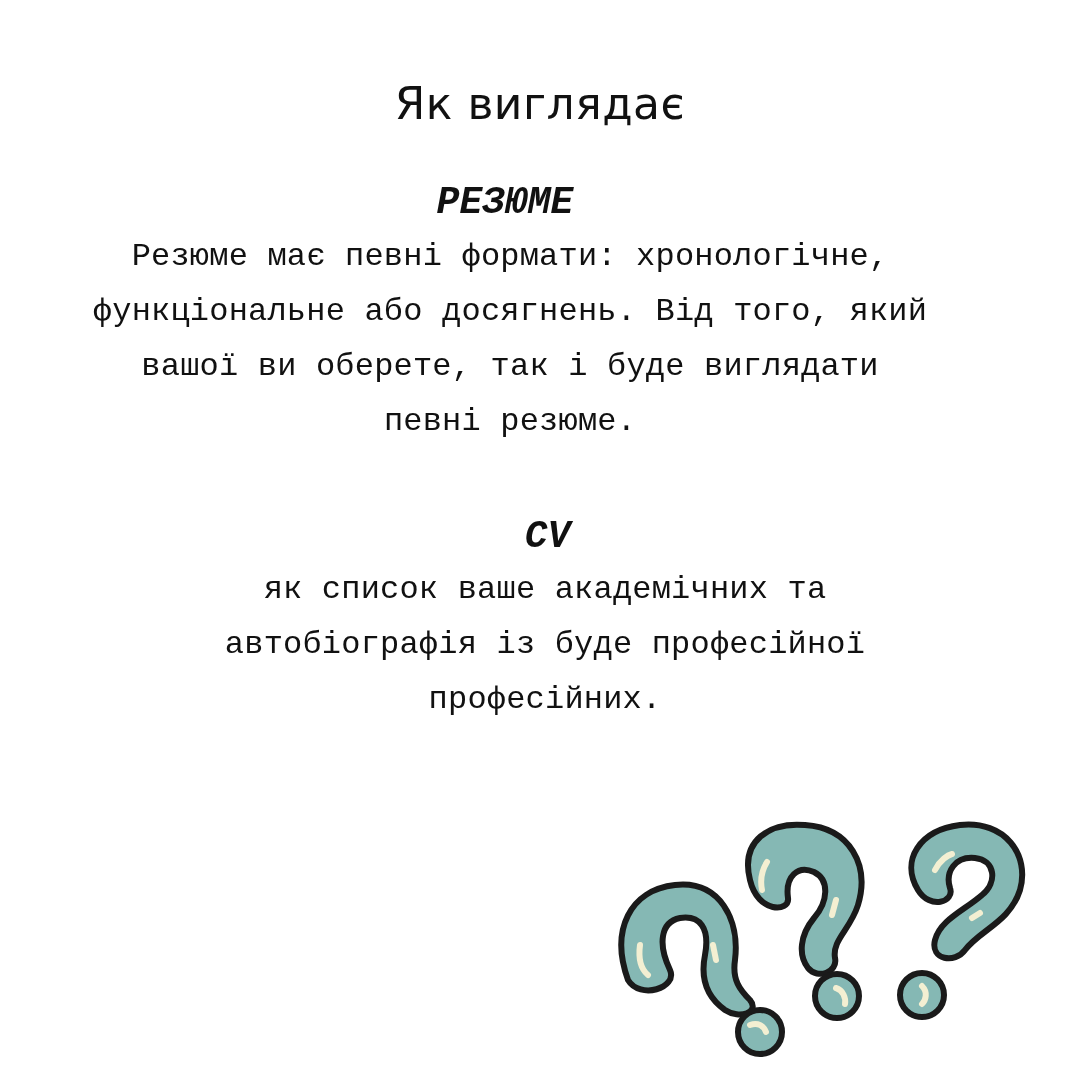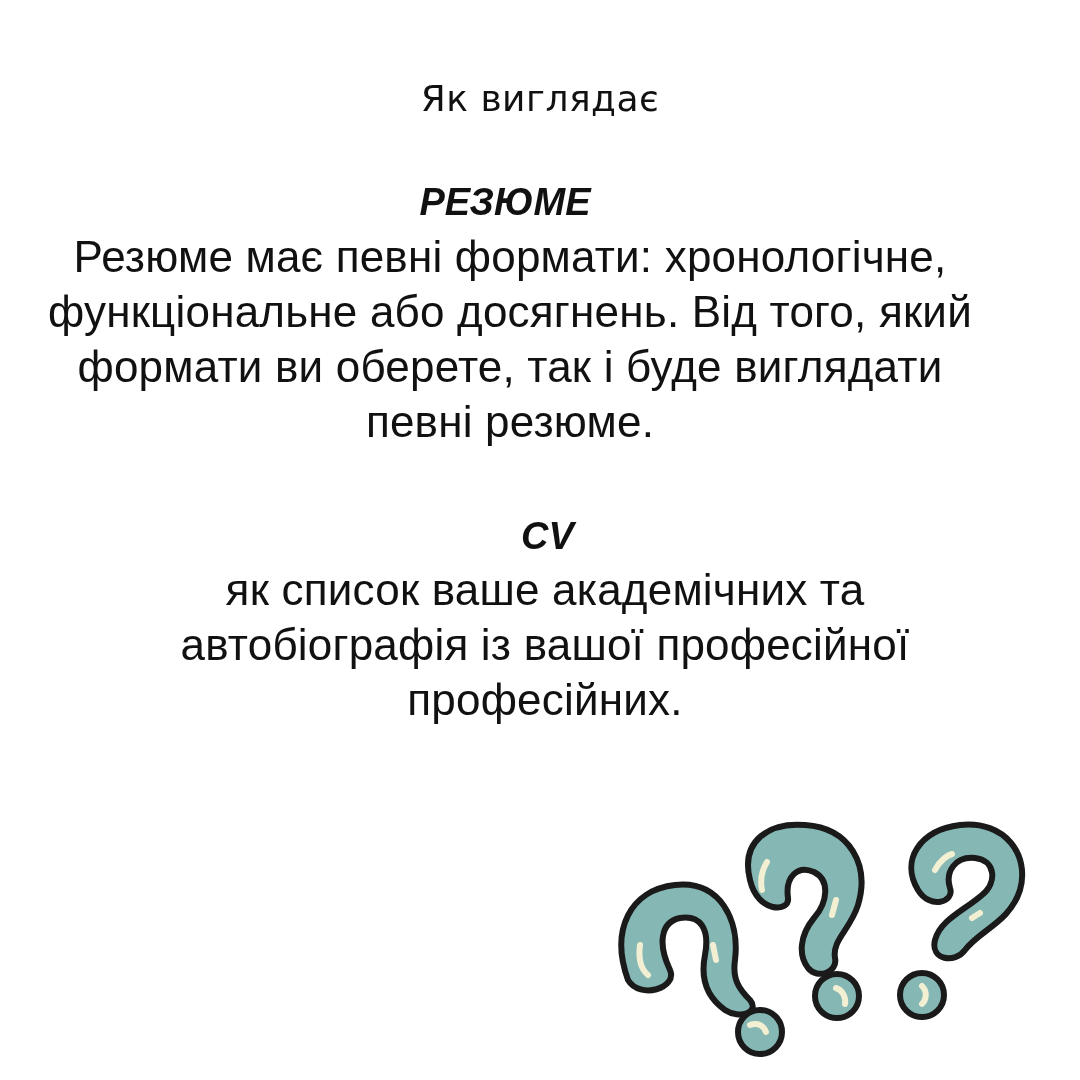--- a/index.html
+++ b/index.html
@@ -3,54 +3,54 @@
   <meta charset="utf-8">
   <style>
     html, body { margin: 0; padding: 0; }
     body {
       width: 1080px; height: 1080px; background: #ffffff;
       position: relative; overflow: hidden;
       font-family: "DejaVu Sans", sans-serif; color: #111111;
     }
     .title {
       position: absolute; left: 0; width: 1080px; top: 78px;
-      text-align: center; font-size: 36px; font-weight: normal; letter-spacing: 0.5px;
+      text-align: center; font-size: 44px; font-weight: normal; letter-spacing: 0.5px;
     }
     .heading {
-      position: absolute; font-family: Liberation Sans, sans-serif;
+      position: absolute; font-family: Liberation Mono, monospace;
       font-weight: bold; font-style: italic; font-size: 38px;
     }
     .h-resume { left: 0; width: 1010px; text-align: center; top: 181px; }
     .h-cv { left: 0; width: 1095px; text-align: center; top: 515px; }
     .para {
-      position: absolute; text-align: center; font-size: 44px; line-height: 55px;
-      font-family: Liberation Sans, sans-serif; letter-spacing: 0.2px;
+      position: absolute; text-align: center; font-size: 32px; line-height: 55px;
+      font-family: Liberation Mono, monospace; letter-spacing: 0.2px;
     }
     .p-resume { left: 40px; width: 940px; top: 229px; }
     .p-cv { left: 95px; width: 900px; top: 562px; }
     .p-resume span, .p-cv span { display: block; white-space: nowrap; }
     .qmarks { position: absolute; left: 600px; top: 810px; width: 440px; height: 250px; }
   </style>
 </head>
 <body>
 
 <div class="title">Як виглядає</div>
 
 <div class="heading h-resume">РЕЗЮМЕ</div>
 <div class="para p-resume">
   <span>Резюме має певні формати: хронологічне,</span>
   <span>функціональне або досягнень. Від того, який</span>
-  <span>формати ви оберете, так і буде виглядати</span>
+  <span>вашої ви оберете, так і буде виглядати</span>
   <span>певні резюме.</span>
 </div>
 
 <div class="heading h-cv">CV</div>
 <div class="para p-cv">
   <span>як список ваше академічних та</span>
-  <span>автобіографія із вашої професійної</span>
+  <span>автобіографія із буде професійної</span>
   <span>професійних.</span>
 </div>
 
 <svg class="qmarks" viewBox="0 0 440 250" xmlns="http://www.w3.org/2000/svg">
   <g fill="#85B8B4" stroke="#1A1A1A" stroke-width="6" stroke-linejoin="round" stroke-linecap="round">
 
     <path d="M28 170 C10 120 30 80 75 75 C120 70 140 110 135 150 C132 170 140 180 150 190 C160 202 140 210 125 200 C108 188 100 170 105 145 C110 118 100 105 80 108 C60 112 58 135 70 160 C78 178 40 190 28 170 Z"></path>
     <circle cx="160" cy="222" r="22"></circle>
 
     <path d="M150 70 C140 30 170 12 205 15 C250 18 270 55 258 95 C250 120 232 130 235 148 C238 162 218 170 208 158 C198 145 200 125 214 108 C228 92 230 70 214 62 C198 55 185 66 188 88 C190 102 158 104 150 70 Z"></path>

